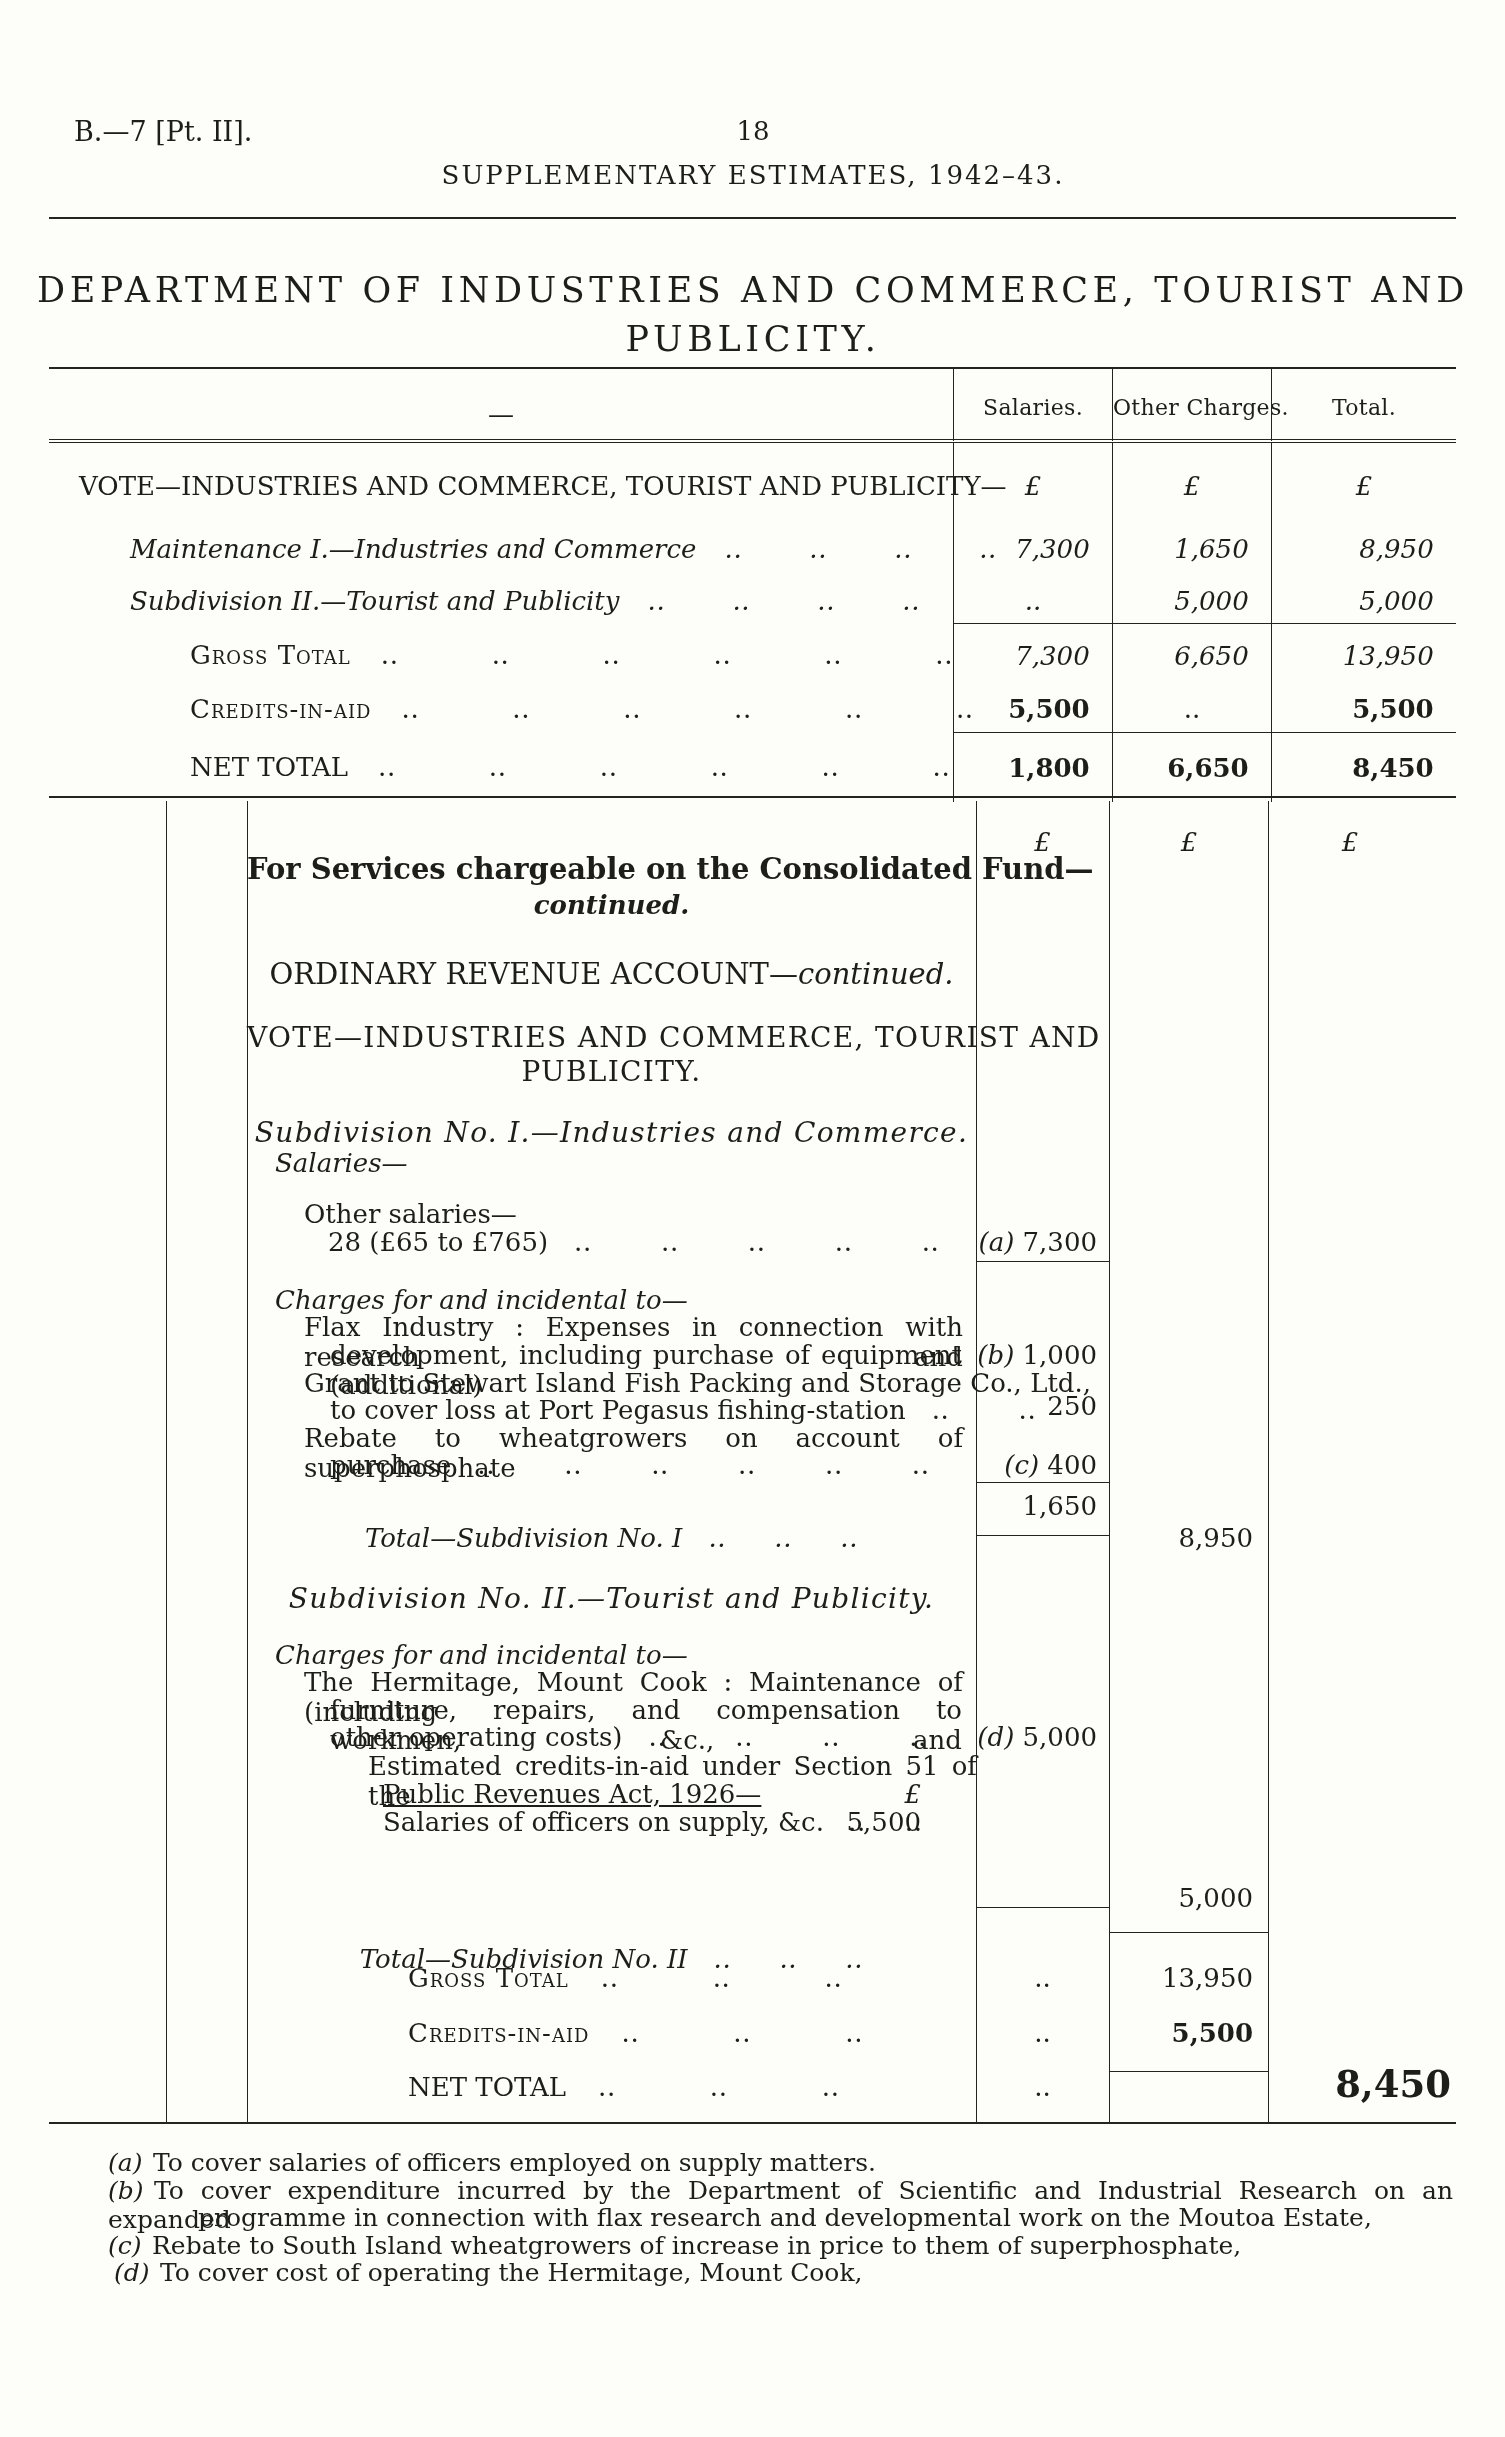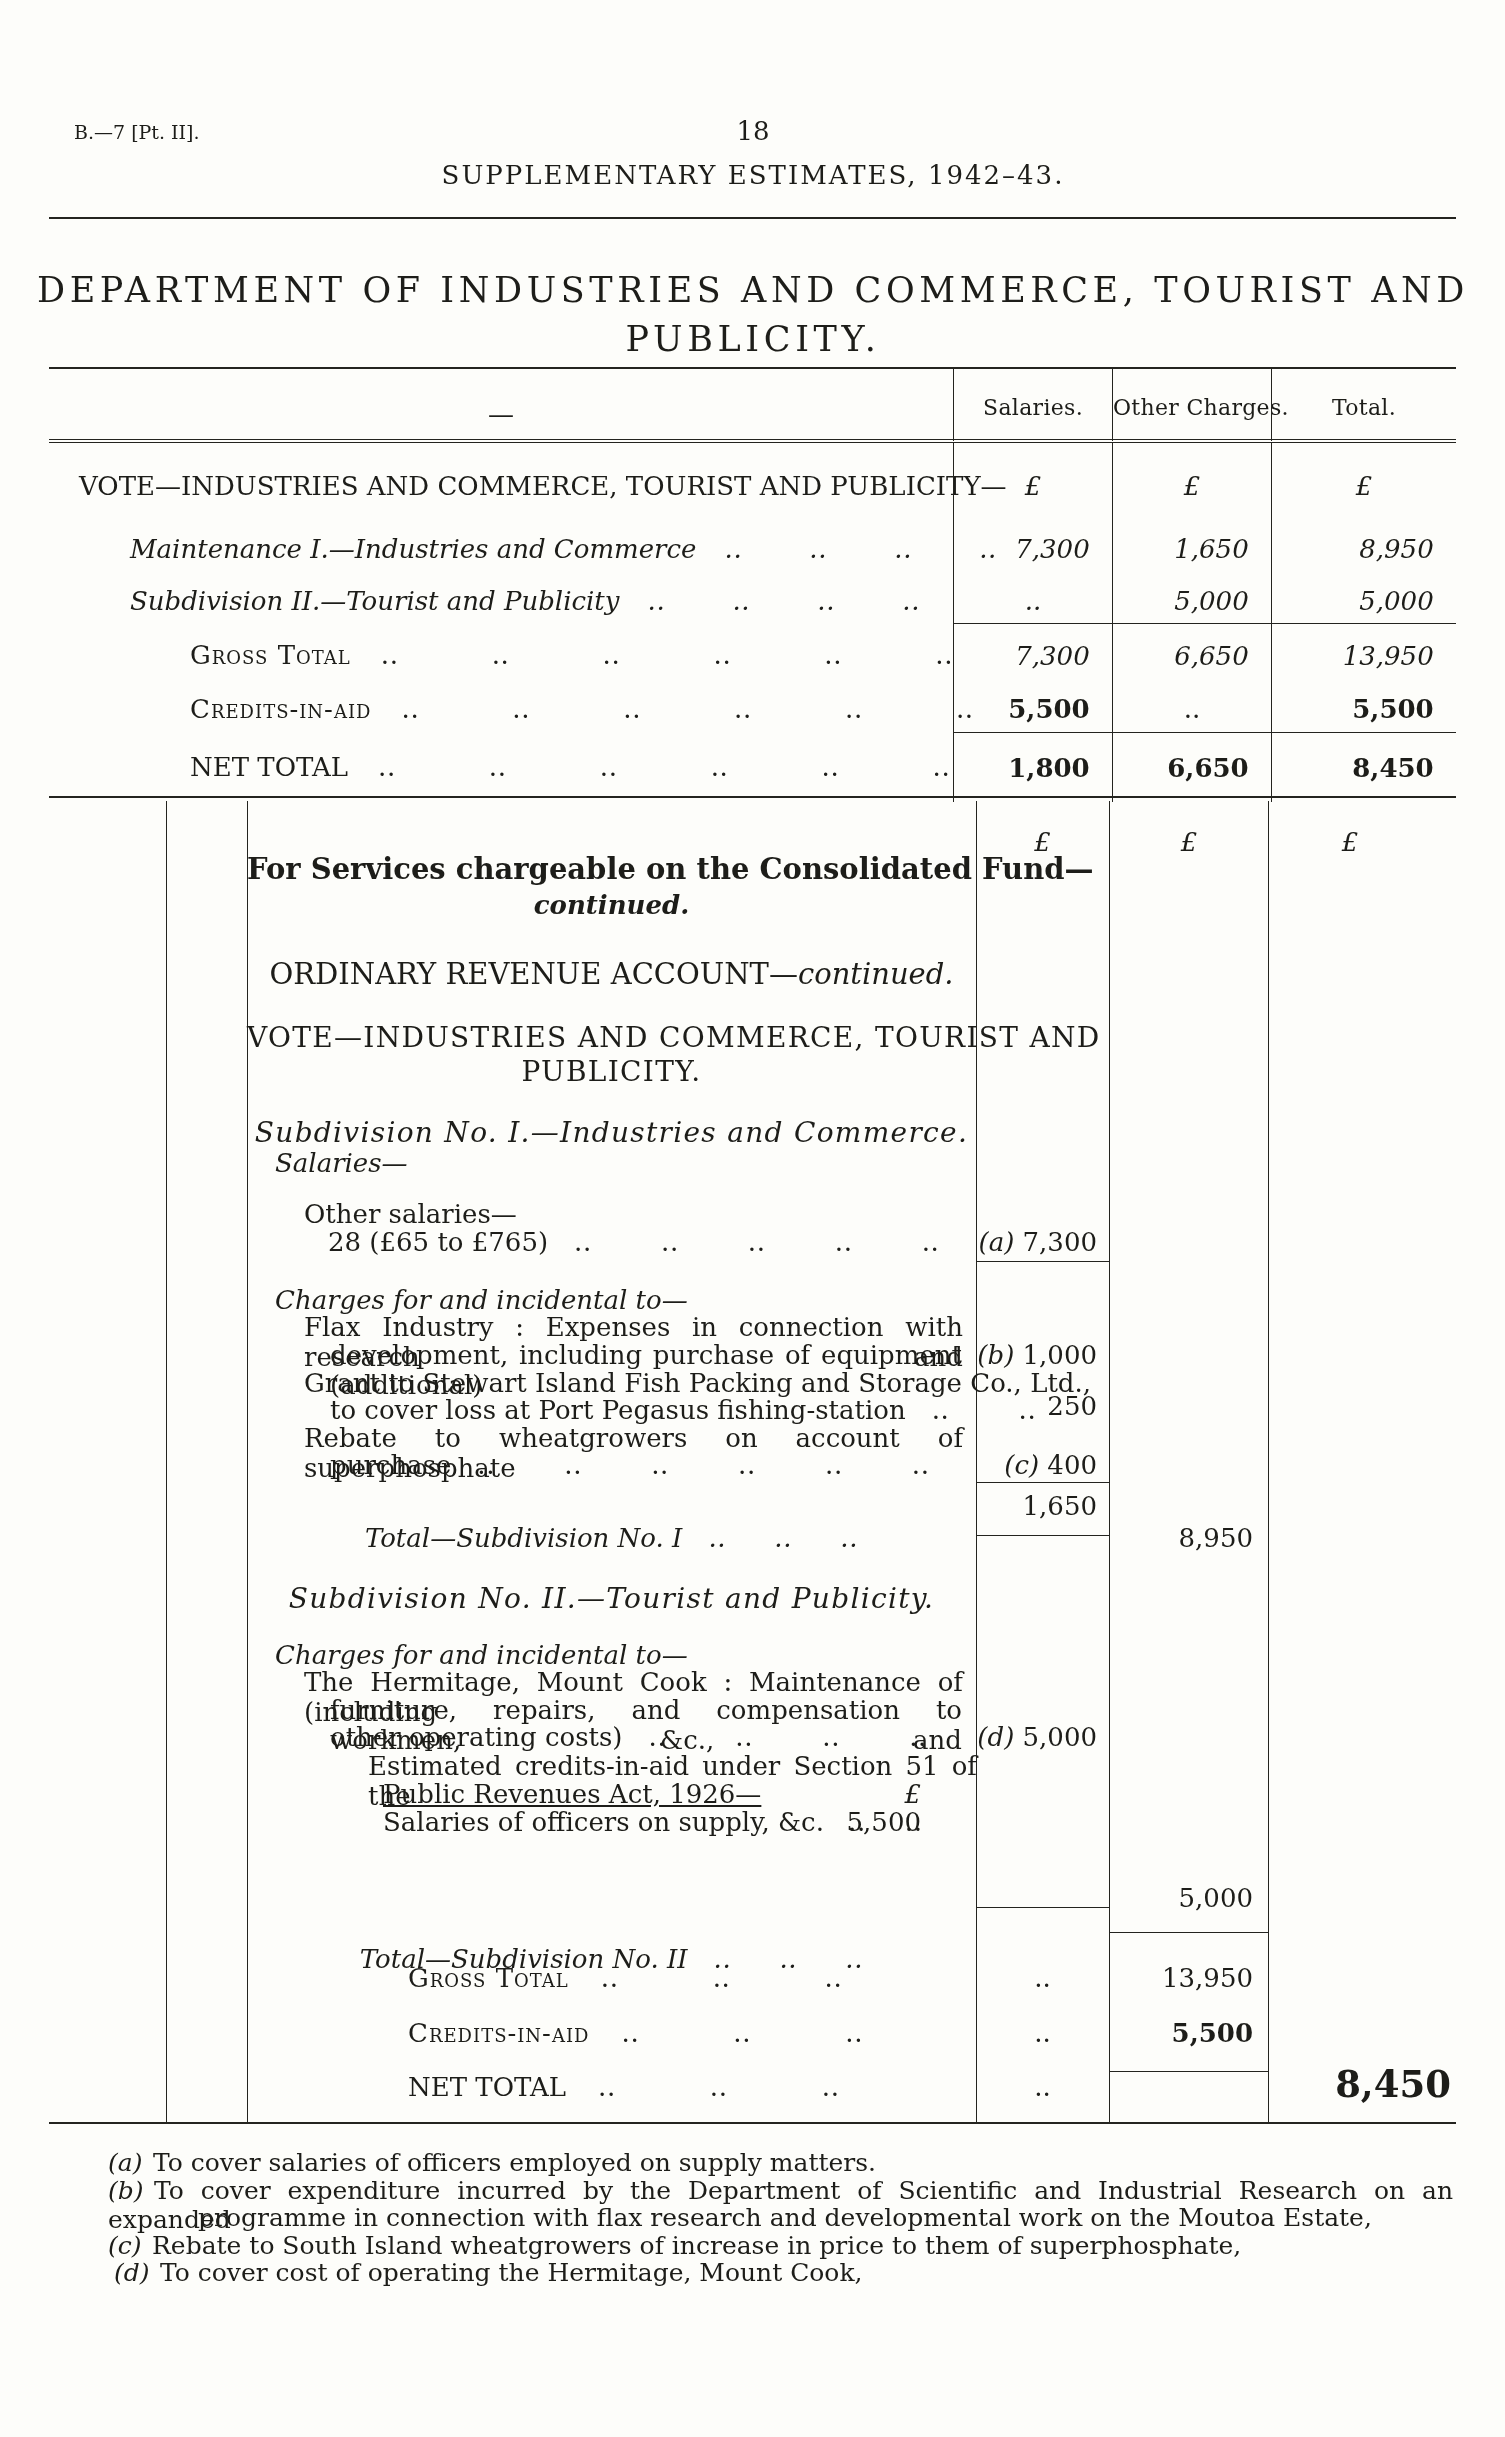--- a/index.html
+++ b/index.html
@@ -12,21 +12,21 @@
   }
   .abs{position:absolute; white-space:nowrap;}
   .it{font-style:italic}
   .b{font-weight:bold}
   .c{text-align:center}
   .sc{font-variant:small-caps; letter-spacing:1px}
   .rule{position:absolute; border-top:2px solid #24241f;}
   .rule4{position:absolute; border-top:2.6px solid #24241f;}
 
   
-  .doc-ref{left:74px; top:117px; font-size:19px;}
+  .doc-ref{left:74px; top:117px; font-size:27px;}
   .pageno{left:0; top:116px; width:1506px; text-align:center; font-size:26px;}
   .series{left:0; top:160px; width:1506px; text-align:center; font-size:26px; letter-spacing:2px;}
   .dept{left:0; top:266px; width:1506px; text-align:center; font-size:35px; line-height:49px; letter-spacing:4.6px;}
 
   
   .t1{
     position:absolute; left:49px; top:367px; width:1407px; height:431px;
     border-top:2px solid #24241f; border-bottom:2.6px solid #24241f;
     display:grid;
     grid-template-columns:904px 159px 159px 185px;

